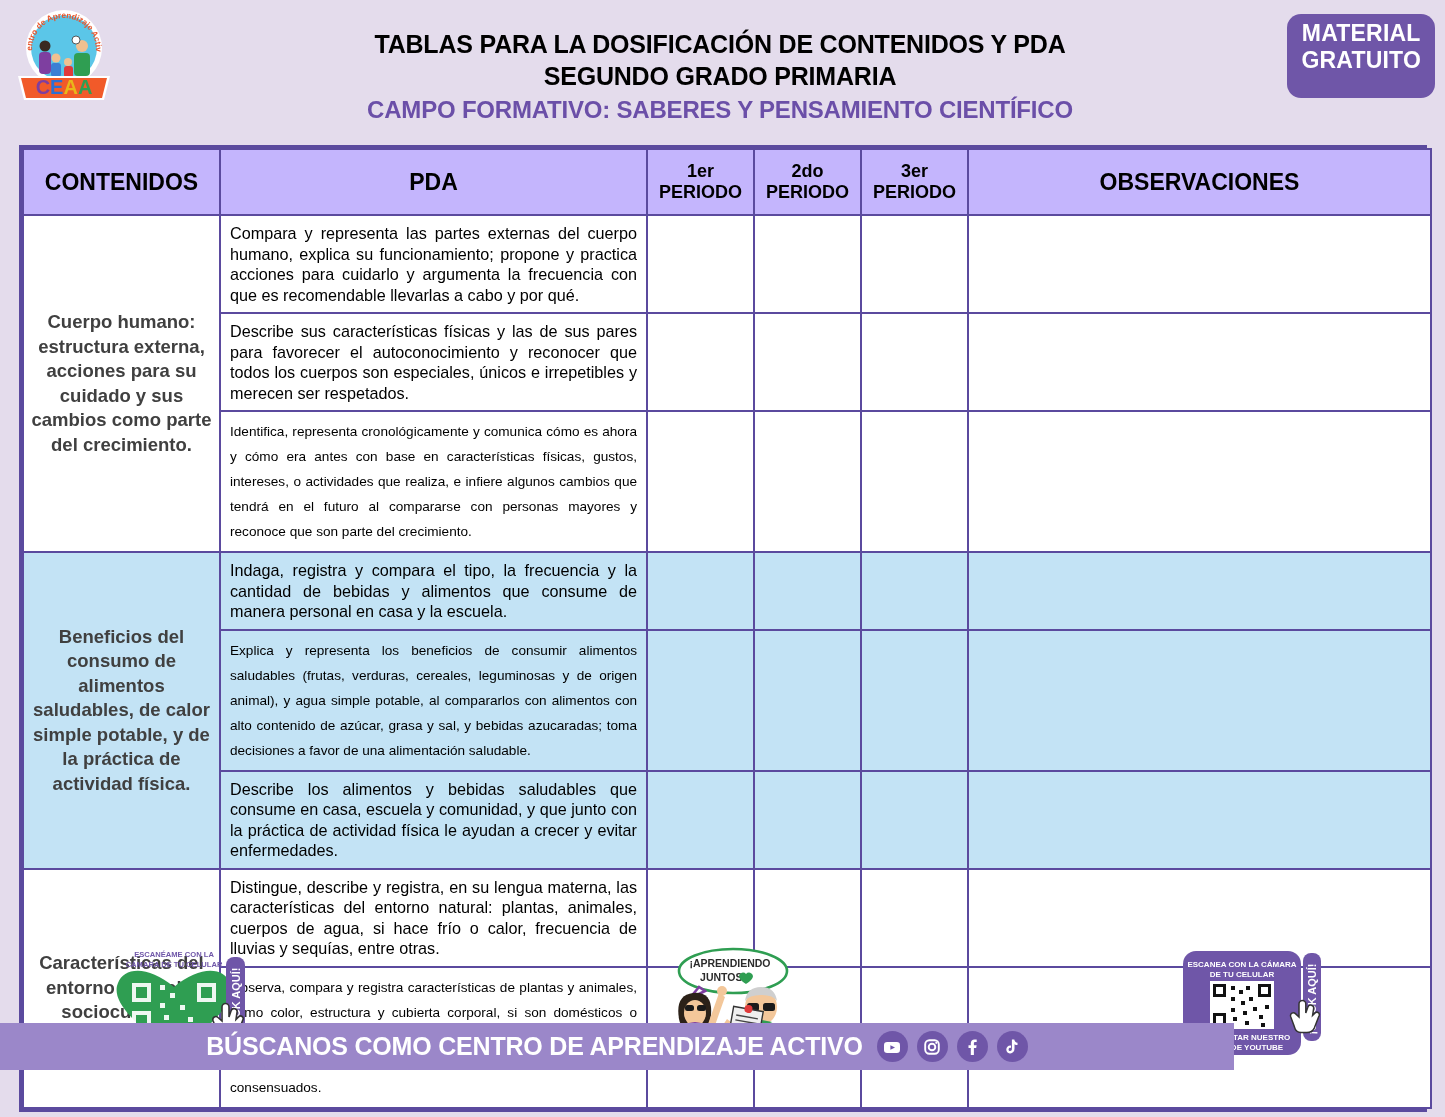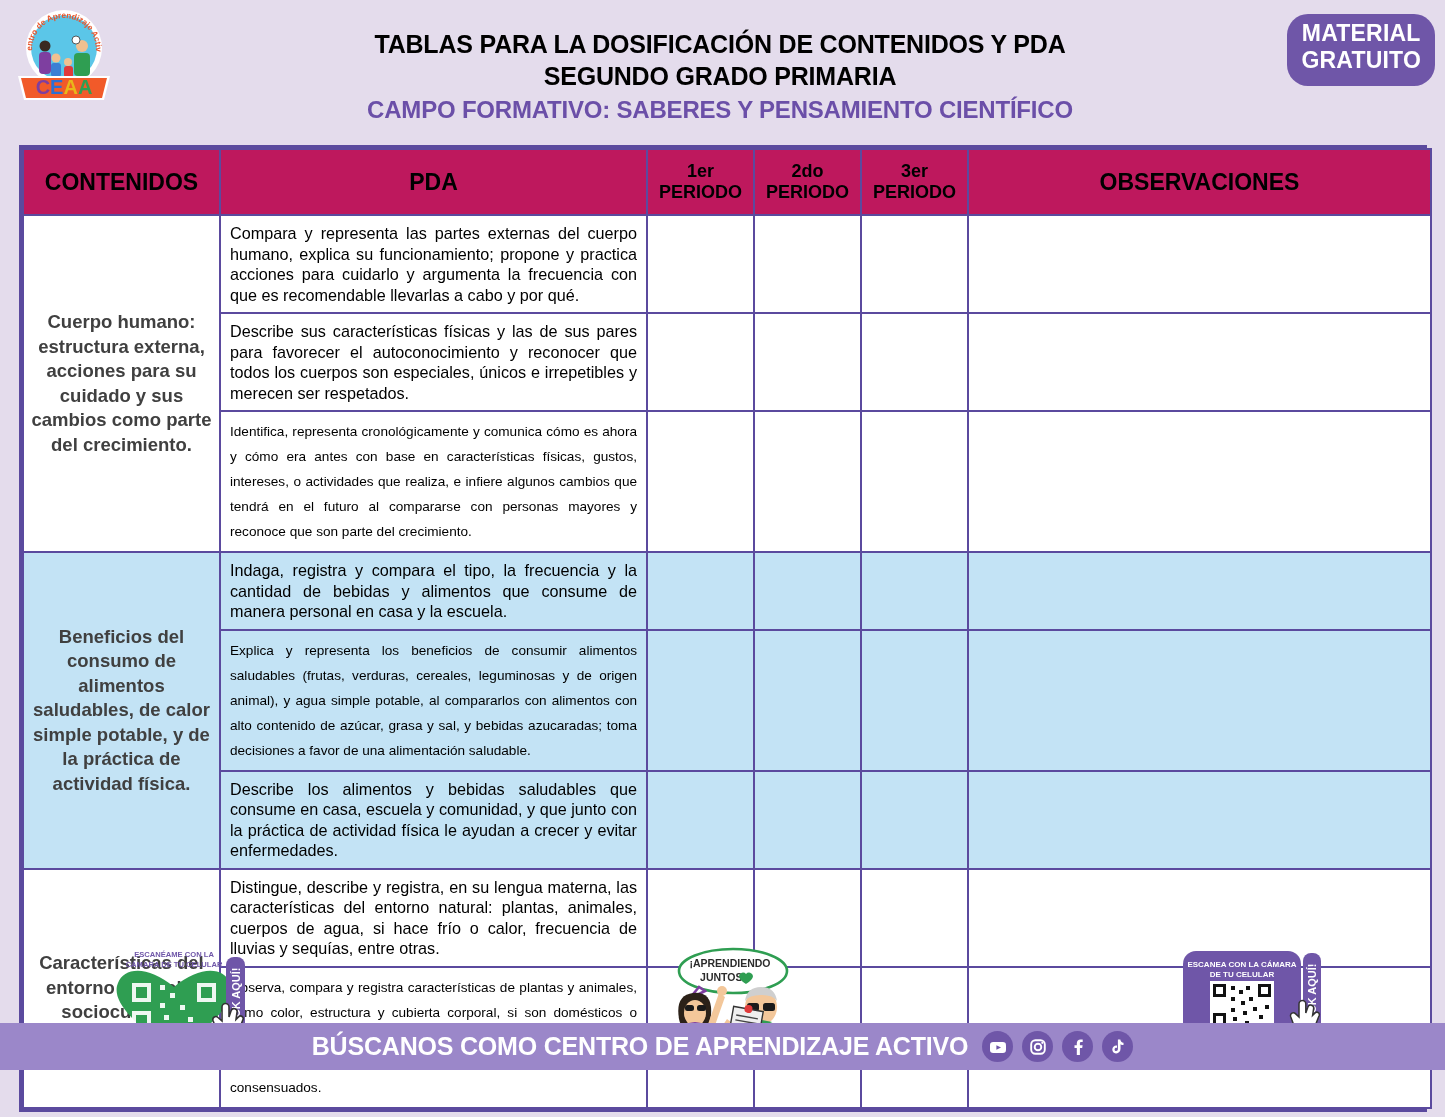--- a/index.html
+++ b/index.html
@@ -29,39 +29,39 @@
     letter-spacing: -0.2px; line-height: 32px;
   }
   .title-line3 {
     font-size: 24px; font-weight: bold; color: #6b4fa8;
     line-height: 32px; letter-spacing: -0.2px; margin-top: 2px;
   }
 
   .badge {
     position: absolute; right: 10px; top: 14px;
     background: #6f56a8; color: #fff;
-    border-radius: 21px;
-    padding: 6px 14px 12px;
+    border-radius: 14px;
+    padding: 6px 14px 24px;
     text-align: center;
     font-size: 23px; font-weight: bold; line-height: 27px;
     letter-spacing: 0.2px;
   }
 
   
   .table-wrap {
     position: absolute; left: 19px; top: 145px;
     width: 1408px;
     border: 3px solid #5b4a9e;
     background: #fff;
   }
   table { width: 100%; border-collapse: collapse; table-layout: fixed; }
   th, td { border: 2px solid #5b4a9e; vertical-align: middle; }
 
   thead th {
-    background: #be185d; color: #000;
+    background: #c4b5fd; color: #000;
     font-size: 23px; font-weight: bold;
     text-align: center; height: 66px; line-height: 25px;
   }
   thead th.small { font-size: 18px; line-height: 21px; }
 
   col.c-cont { width: 197px; }
   col.c-pda  { width: 427px; }
   col.c-p    { width: 107px; }
   col.c-obs  { width: 463px; }
 
@@ -81,21 +81,21 @@
   tr.white td { background: #ffffff; }
 
   
   .footer { position: absolute; left: 0; top: 940px; width: 1445px; height: 130px; }
 
   .qr-left { position: absolute; left: 104px; top: 5px; width: 170px; height: 118px; }
   .qr-right { position: absolute; left: 1175px; top: 5px; width: 164px; height: 115px; }
   .mascots { position: absolute; left: 655px; top: 3px; width: 152px; height: 122px; }
 
   .bottom-bar {
-    position: absolute; left: 0; bottom: 0; width: 1445px; height: 47px;
+    position: absolute; left: 0; bottom: 0; width: 1234px; height: 47px;
     background: #9b87c9;
     display: flex; align-items: center; justify-content: center; gap: 14px;
   }
   .bottom-bar .bb-text {
     color: #fff; font-size: 25px; font-weight: bold; letter-spacing: -0.2px;
   }
   .social { display: flex; align-items: center; gap: 9px; }
   .social .ico {
     width: 31px; height: 31px; border-radius: 50%;
     background: #6f56a8; display: flex; align-items: center; justify-content: center;

